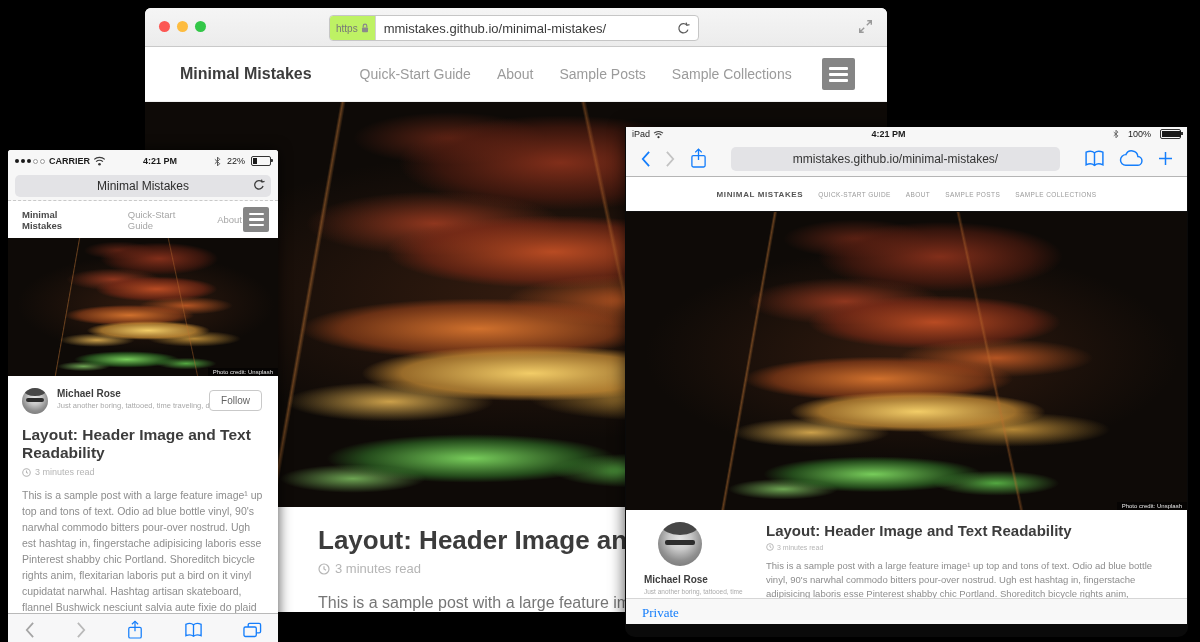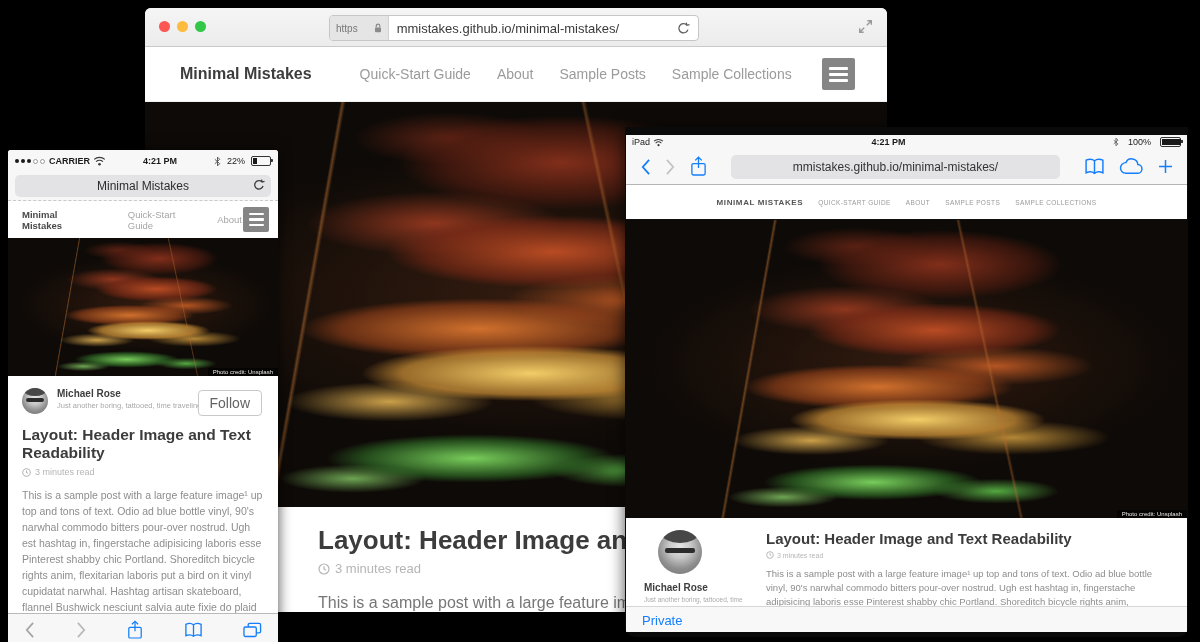--- a/index.html
+++ b/index.html
@@ -39,21 +39,21 @@
   .hamb{background:#858585;border-radius:2px;display:flex;flex-direction:column;justify-content:center;align-items:center;gap:3px;cursor:pointer;border:none;}
   .hamb i{display:block;background:#fff;border-radius:1px;}
 
   
   .desktop{left:145px;top:8px;width:742px;height:604px;background:#fff;border-radius:6px 6px 0 0;overflow:hidden;z-index:1;box-shadow:0 0 18px rgba(0,0,0,.6);}
   .chrome{height:38px;background:linear-gradient(#f5f5f5,#ececec);border-bottom:1px solid #c9c9c9;position:relative;}
   .lights{position:absolute;left:14px;top:13px;display:flex;gap:7px;}
   .lights span{width:11px;height:11px;border-radius:50%;display:block;}
   .lt-r{background:#fc5753;} .lt-y{background:#fdbc40;} .lt-g{background:#33c748;}
   .urlfield{position:absolute;left:184px;top:7px;width:368px;height:24px;background:#fff;border:1px solid #c6c6c6;border-radius:4px;display:flex;align-items:center;font-size:13px;color:#3a3a3a;}
-  .https-badge{display:flex;align-items:center;gap:16px;background:#e5e5e5;border-right:1px solid #d2d2d2;border-radius:3px 0 0 3px;height:100%;padding:0 6px;font-size:10px;color:#777;}
+  .https-badge{display:flex;align-items:center;gap:3px;background:#bef264;border-right:1px solid #d2d2d2;border-radius:3px 0 0 3px;height:100%;padding:0 6px;font-size:10px;color:#777;}
   .url-text{flex:1;padding-left:8px;}
   .reload-btn{padding:0 8px;display:flex;align-items:center;cursor:pointer;}
   .expand{position:absolute;right:14px;top:11px;cursor:pointer;}
   .dnav{height:54px;background:#fff;border-bottom:1px solid #f0f0f0;display:flex;align-items:center;padding-left:35px;}
   .dbrand{font-size:16px;font-weight:bold;color:#3d3d3d;margin-right:48px;cursor:pointer;}
   .dlink{font-size:14px;color:#9b9b9b;margin-right:26px;cursor:pointer;text-decoration:none;}
   .dnav .hamb{position:absolute;left:677px;width:33px;height:32px;}
   .dnav .hamb i{width:19px;height:3px;}
   .dhero{height:405px;width:100%;}
   .dcontent{height:107px;padding:18px 24px 0 173px;overflow:hidden;}
@@ -82,30 +82,30 @@
   .inav .hamb{position:absolute;right:9px;width:26px;height:25px;}
   .inav .hamb i{width:15px;height:2.5px;}
   .ihero{height:138px;position:relative;}
   .ihero .credit{font-size:6px;}
   .icontent{height:225px;padding:12px 14px 0 14px;overflow:hidden;background:#fff;}
   .iauthor{display:flex;align-items:flex-start;position:relative;}
   .iauthor .avatar{width:26px;height:26px;flex:0 0 26px;}
   .iauthor .meta{margin-left:9px;}
   .iname{font-size:10px;font-weight:bold;color:#3e3e3e;}
   .ibio{font-size:7.5px;color:#a9a9a9;margin-top:2px;}
-  .followbtn{position:absolute;right:2px;top:2px;background:#fff;border:1px solid #c9c9c9;border-radius:4px;color:#636363;font-size:14px;padding:4px 11px;cursor:pointer;}
+  .followbtn{position:absolute;right:2px;top:2px;background:#fff;border:1px solid #c9c9c9;border-radius:4px;color:#636363;font-size:10px;padding:4px 11px;cursor:pointer;}
   .ititle{margin:12px 0 0 0;font-size:15.5px;line-height:18px;font-weight:bold;color:#3c3c3c;}
   .imeta{margin-top:5px;font-size:9px;color:#b5b5b5;display:flex;align-items:center;gap:4px;}
   .ipara{margin-top:10px;font-size:10.5px;line-height:16px;color:#8d8d8d;}
   .itoolbar{height:32px;background:#f7f7f8;border-top:1px solid #b9b9b9;display:flex;align-items:center;justify-content:space-between;padding:0 16px;}
   .itoolbar .tb{background:none;border:none;padding:0;display:flex;align-items:center;cursor:pointer;}
 
   
   .ipad{left:625px;top:127px;width:563px;height:510px;background:#0a0a0a;border-radius:0 0 10px 10px;overflow:hidden;z-index:2;box-shadow:0 0 16px rgba(0,0,0,.7);}
-  .ipad .screen{position:absolute;left:1px;top:8px;width:561px;height:497px;background:#d946ef;overflow:hidden;}
+  .ipad .screen{position:absolute;left:1px;top:0;width:561px;height:497px;background:#d946ef;overflow:hidden;}
   .pstatus{height:14px;background:#f7f7f7;display:flex;align-items:center;padding:0 6px;font-size:9px;color:#1a1a1a;}
   .pstatus .left{display:flex;align-items:center;gap:3px;}
   .pstatus .mid{flex:1;text-align:center;font-weight:bold;}
   .pstatus .right{display:flex;align-items:center;gap:9px;}
   .pbatt{width:19px;height:8px;border:1px solid #333;border-radius:2px;position:relative;}
   .pbatt::after{content:"";position:absolute;right:-3px;top:2px;width:2px;height:3px;background:#333;}
   .pbatt i{position:absolute;left:1px;top:1px;bottom:1px;background:#1a1a1a;display:block;}
   .ptoolbar{height:35px;background:#f7f7f7;border-bottom:1px solid #b5b5b5;display:flex;align-items:center;padding:0 14px;gap:14px;}
   .ptoolbar .tb{background:none;border:none;padding:0;display:flex;align-items:center;cursor:pointer;}
   .purlfield{flex:1;height:24px;background:#e3e3e6;border-radius:5px;display:flex;align-items:center;justify-content:center;font-size:12px;color:#333;margin:0 10px;cursor:text;}
@@ -117,21 +117,21 @@
   .pcontent{height:88px;background:#fff;position:relative;overflow:hidden;}
   .pauthorcol{position:absolute;left:18px;top:12px;width:110px;text-align:left;}
   .pauthorcol .avatar{width:44px;height:44px;margin-left:14px;}
   .pname{font-size:10px;font-weight:bold;color:#3e3e3e;margin-top:8px;}
   .pbio{font-size:6.5px;color:#ababab;margin-top:3px;height:8px;overflow:hidden;}
   .pmain{position:absolute;left:140px;top:12px;width:400px;}
   .ptitle{margin:0;font-size:15px;font-weight:bold;color:#3c3c3c;white-space:nowrap;}
   .pmeta{margin-top:4px;font-size:7px;color:#b5b5b5;display:flex;align-items:center;gap:3px;}
   .ppara{margin-top:8px;font-size:9.5px;line-height:14px;color:#8d8d8d;}
   .privatebar{height:27px;background:#f8f8f8;border-top:1px solid #d6d6d6;display:flex;align-items:center;padding:0 16px;}
-  .privatebtn{background:none;border:none;color:#157efb;font-size:13px;cursor:pointer;padding:0;}
+  .privatebtn{background:none;border:none;color:#157efb;font-size:13px;cursor:pointer;padding:0;font-family:Liberation Serif, serif;}
 
   svg{display:block;}
 </style>
 </head>
 <body>
 
 <div class="canvas">
 
   <section class="abs desktop">
     <div class="chrome">

